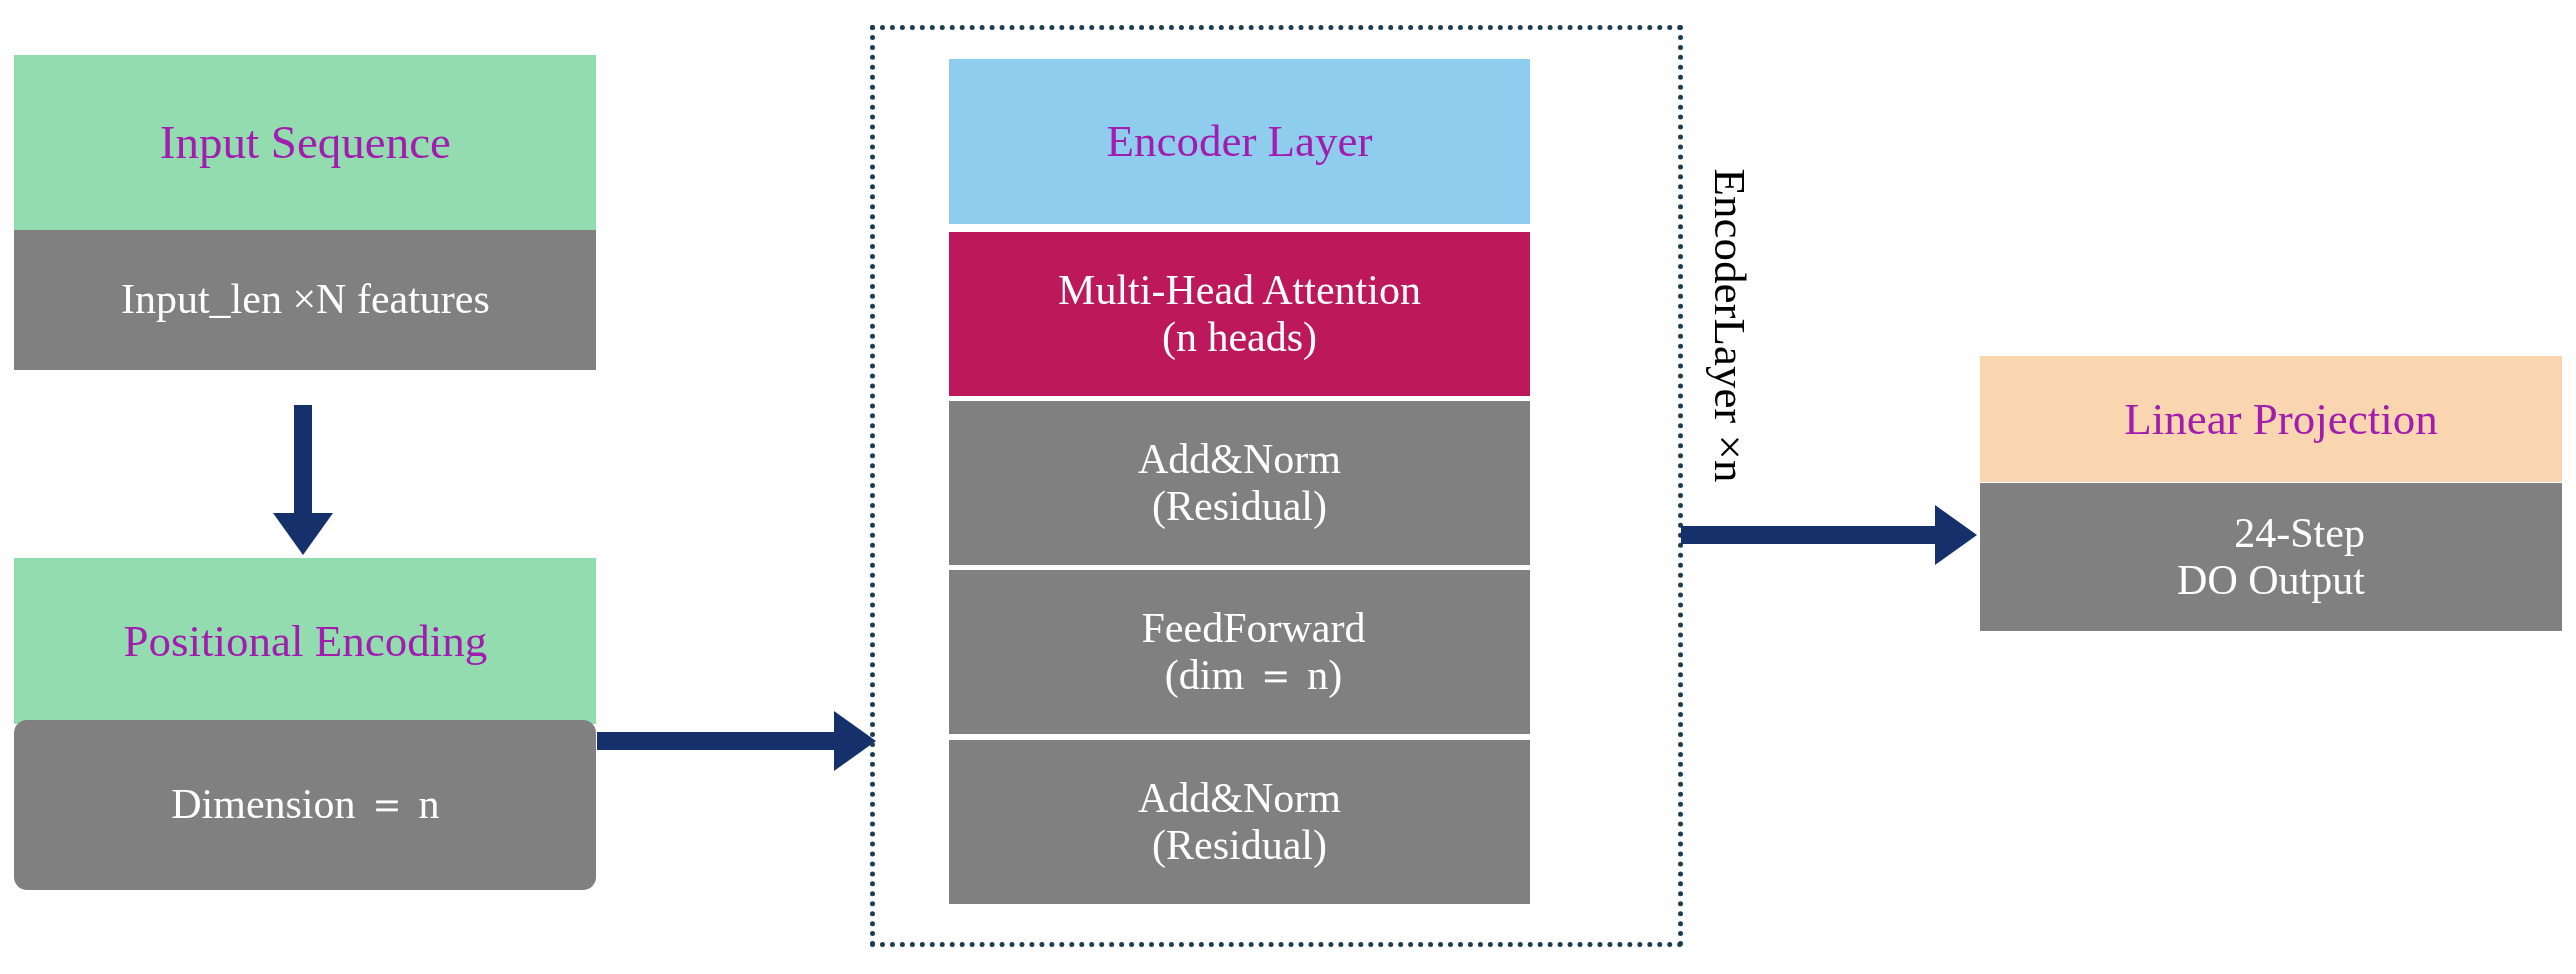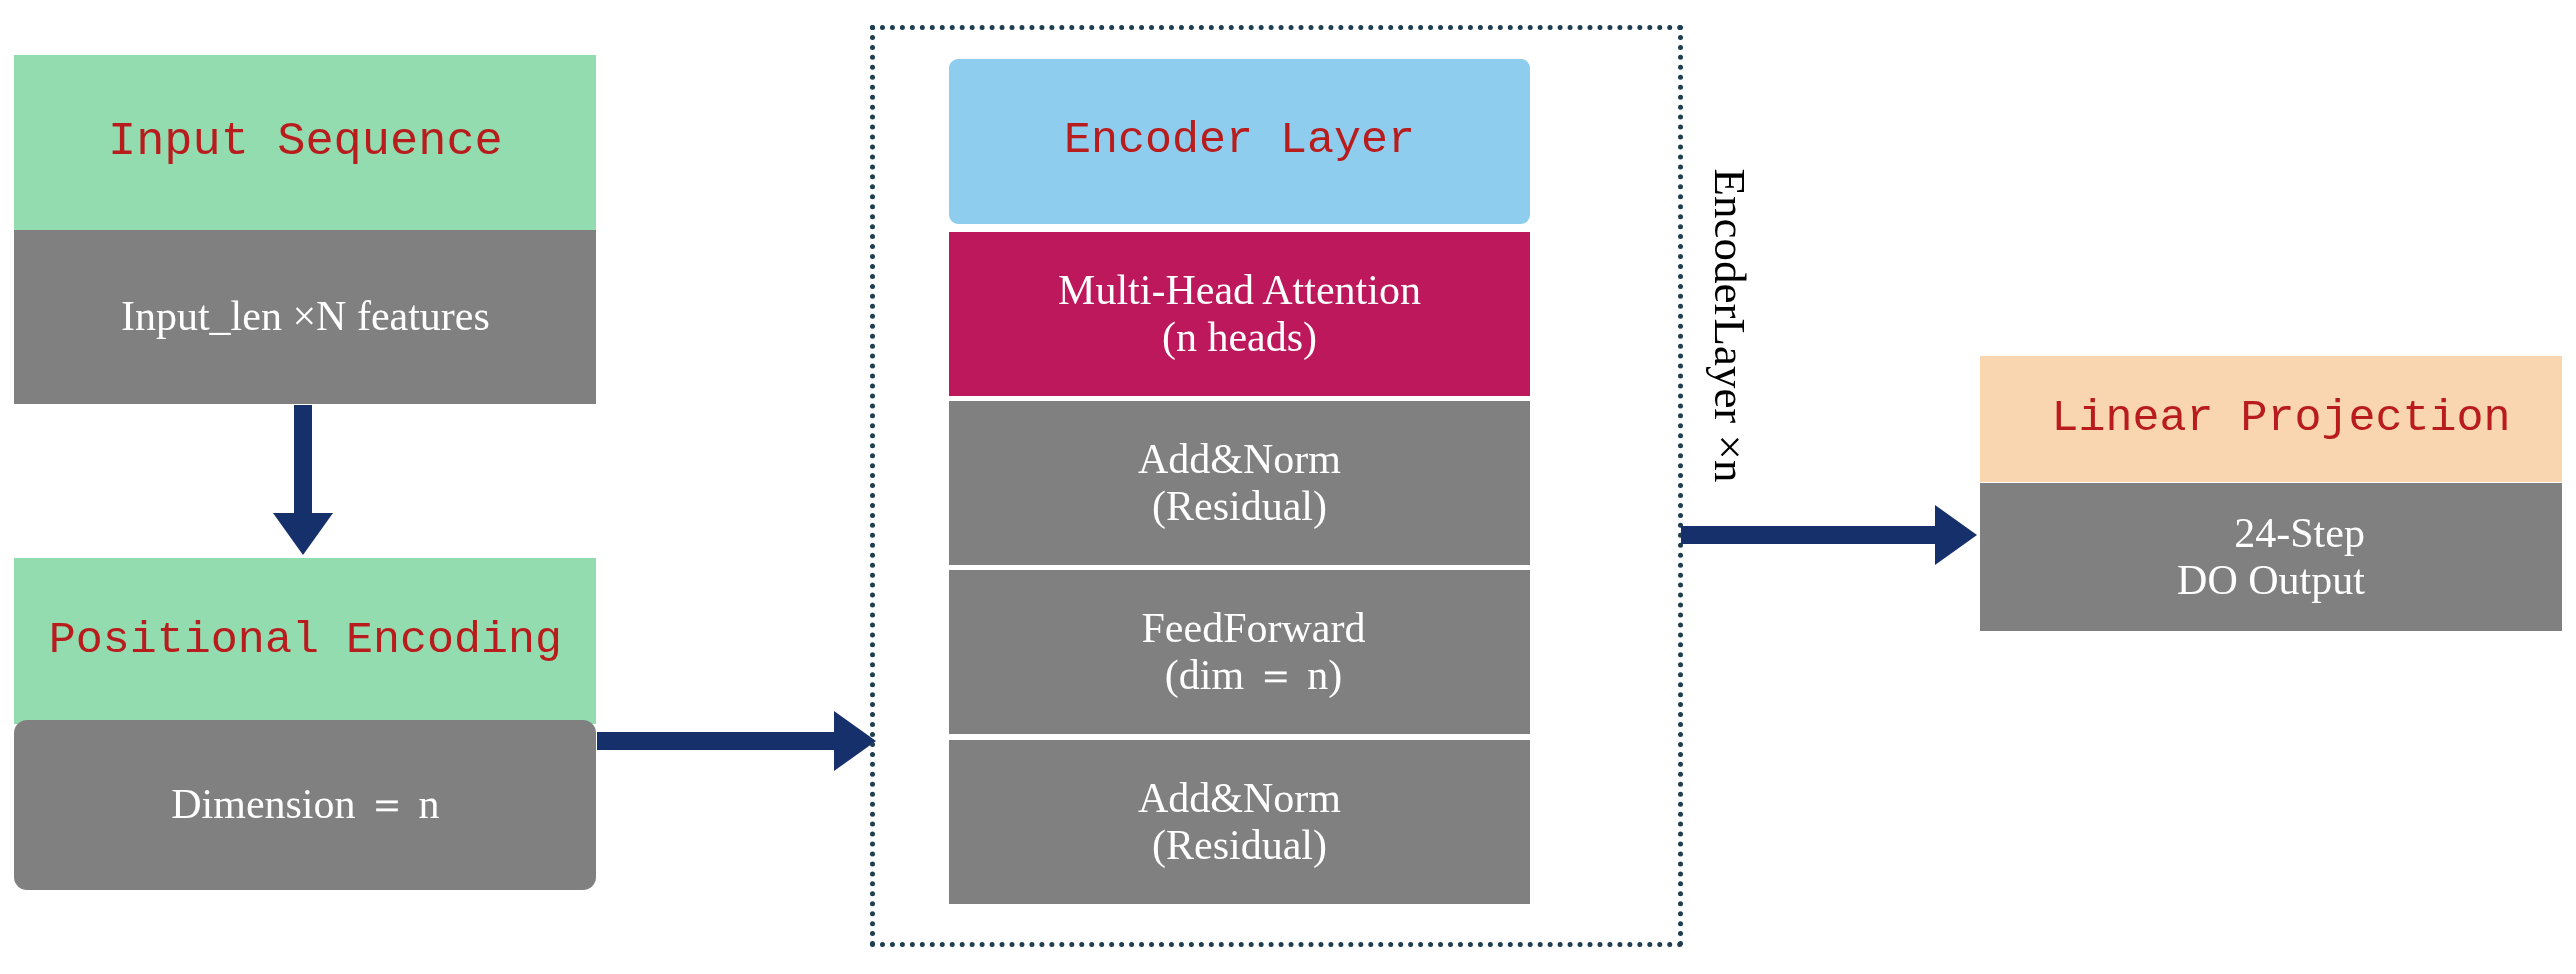--- a/index.html
+++ b/index.html
@@ -25,43 +25,42 @@
     position: absolute;
     box-sizing: border-box;
     display: flex;
     align-items: center;
     justify-content: center;
     text-align: center;
     line-height: 1.12;
     white-space: pre-line;
   }
   .cell-head {
-    color: #b91c1c;
-    font-family: Liberation Mono, monospace;
+    color: #a21caf;
   }
   .cell-body {
     color: #ffffff;
   }
 
   
   #input-seq-head    { left: 14.4px;  top: 55px;   width: 582px; height: 175px; font-size: 47px; }
-  #input-seq-body    { left: 14.4px;  top: 230px;  width: 582px; height: 174px; font-size: 42px; }
+  #input-seq-body    { left: 14.4px;  top: 230px;  width: 582px; height: 140px; font-size: 42px; }
   #pos-enc-head      { left: 14.4px;  top: 558px;  width: 582px; height: 166px; font-size: 45px; }
   #pos-enc-body      { left: 14.4px;  top: 720px;  width: 582px; height: 170px; font-size: 42px; }
 
   
   #encoder-dashed {
     left: 870px;
     top: 25px;
     width: 813px;
     height: 922px;
     border: 5.6px dotted #1d3d50;
     background: transparent;
   }
-  #encoder-layer-head { left: 949px; top: 59px;  width: 581px; height: 165px; font-size: 45px; border-radius: 9px; }
+  #encoder-layer-head { left: 949px; top: 59px;  width: 581px; height: 165px; font-size: 45px; }
   #mha-cell           { left: 949px; top: 232px; width: 581px; height: 164px; font-size: 42px; }
   #addnorm1-cell      { left: 949px; top: 401px; width: 581px; height: 164px; font-size: 42px; }
   #ff-cell            { left: 949px; top: 570px; width: 581px; height: 164px; font-size: 42px; padding-left: 28px; }
   #addnorm2-cell      { left: 949px; top: 740px; width: 581px; height: 164px; font-size: 42px; }
 
   #encoder-side-label {
     position: absolute;
     left: 1505px;
     top: 286px;
     width: 449px;

